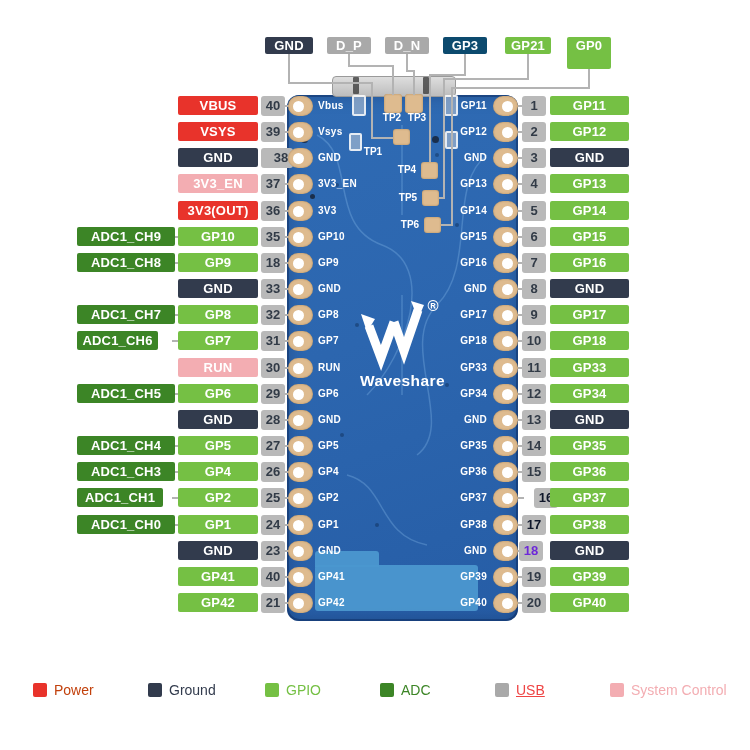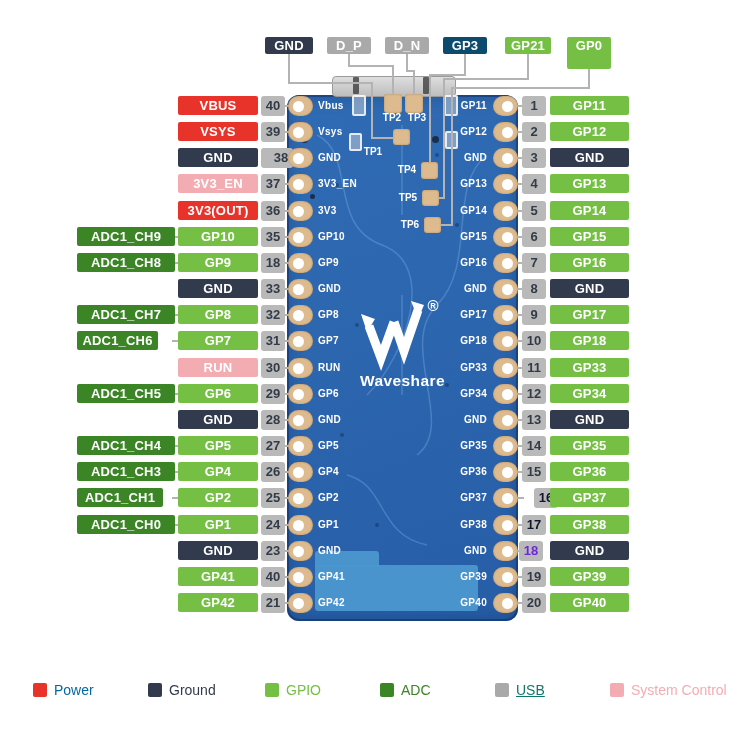--- a/index.html
+++ b/index.html
@@ -417,37 +417,37 @@
       <div class="tp-pad" style="left: 421px; top: 162px; width: 17px; height: 17px; background: rgb(222, 187, 143); box-shadow: rgba(120, 80, 30, 0.5) 0px 0px 2px inset;"></div>
       <div class="tp-label" style="left: 394px; top: 164px; width: 26px;">TP4</div>
       <div class="tp-pad" style="left: 422px; top: 190px; width: 17px; height: 16px; background: rgb(222, 187, 143); box-shadow: rgba(120, 80, 30, 0.5) 0px 0px 2px inset;"></div>
       <div class="tp-label" style="left: 395px; top: 192px; width: 26px;">TP5</div>
       <div class="tp-pad" style="left: 424px; top: 217px; width: 17px; height: 16px; background: rgb(222, 187, 143); box-shadow: rgba(120, 80, 30, 0.5) 0px 0px 2px inset;"></div>
       <div class="tp-label" style="left: 397px; top: 219px; width: 26px;">TP6</div>
     </div>
   <div id="legend" class="layer z4">
       <div class="legend-item" style="left: 33px; top: 683px;">
         <div class="legend-swatch" style="background: rgb(232, 51, 43);"></div>
-        <div class="legend-label" style="color: #0369a1; text-align: right;">Power</div>
+        <div class="legend-label" style="color: #c2410c; text-align: right;">Power</div>
       </div>
       <div class="legend-item" style="left: 148px; top: 683px;">
         <div class="legend-swatch" style="background: rgb(50, 59, 77);"></div>
         <div class="legend-label" style="color: rgb(50, 59, 77);">Ground</div>
       </div>
       <div class="legend-item" style="left: 265px; top: 683px;">
         <div class="legend-swatch" style="background: rgb(117, 192, 68);"></div>
         <div class="legend-label" style="color: rgb(117, 192, 68);">GPIO</div>
       </div>
       <div class="legend-item" style="left: 380px; top: 683px;">
         <div class="legend-swatch" style="background: rgb(60, 133, 38);"></div>
         <div class="legend-label" style="color: rgb(60, 133, 38);">ADC</div>
       </div>
       <div class="legend-item" style="left: 495px; top: 683px;">
         <div class="legend-swatch" style="background: rgb(169, 169, 169);"></div>
-        <div class="legend-label" style="color: #0f766e; text-decoration: underline;">USB</div>
+        <div class="legend-label" style="color: #ef4444; text-decoration: underline;">USB</div>
       </div>
       <div class="legend-item" style="left: 610px; top: 683px;">
         <div class="legend-swatch" style="background: rgb(243, 173, 178);"></div>
         <div class="legend-label" style="color: rgb(243, 173, 178);">System Control</div>
       </div>
     </div>
   <div id="deco" class="layer z2">
       <div class="comp" style="left: 352px; top: 95px; width: 10px; height: 17px;"></div>
       <div class="comp" style="left: 444px; top: 95px; width: 10px; height: 17px;"></div>
       <div class="comp" style="left: 349px; top: 133px; width: 9px; height: 14px;"></div>

